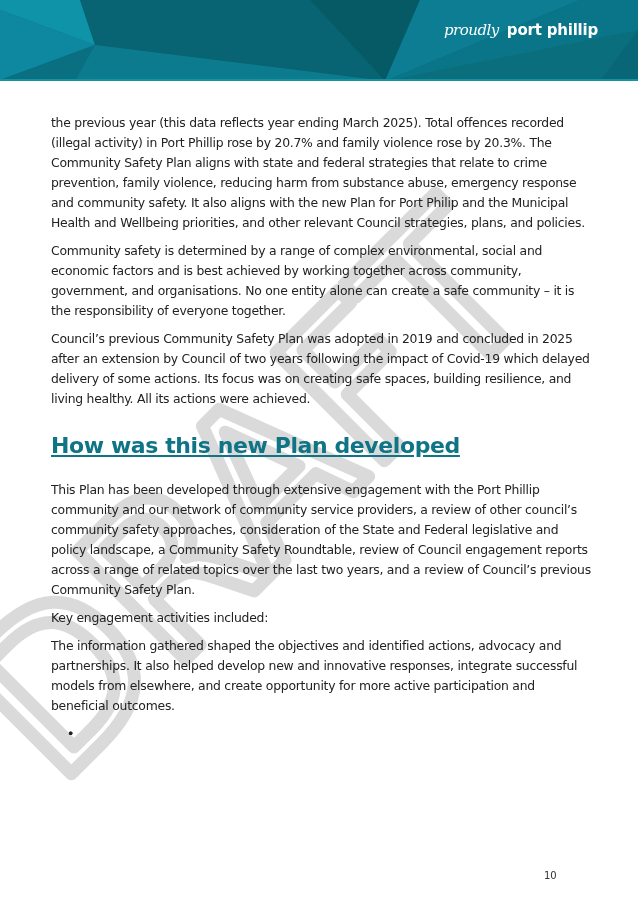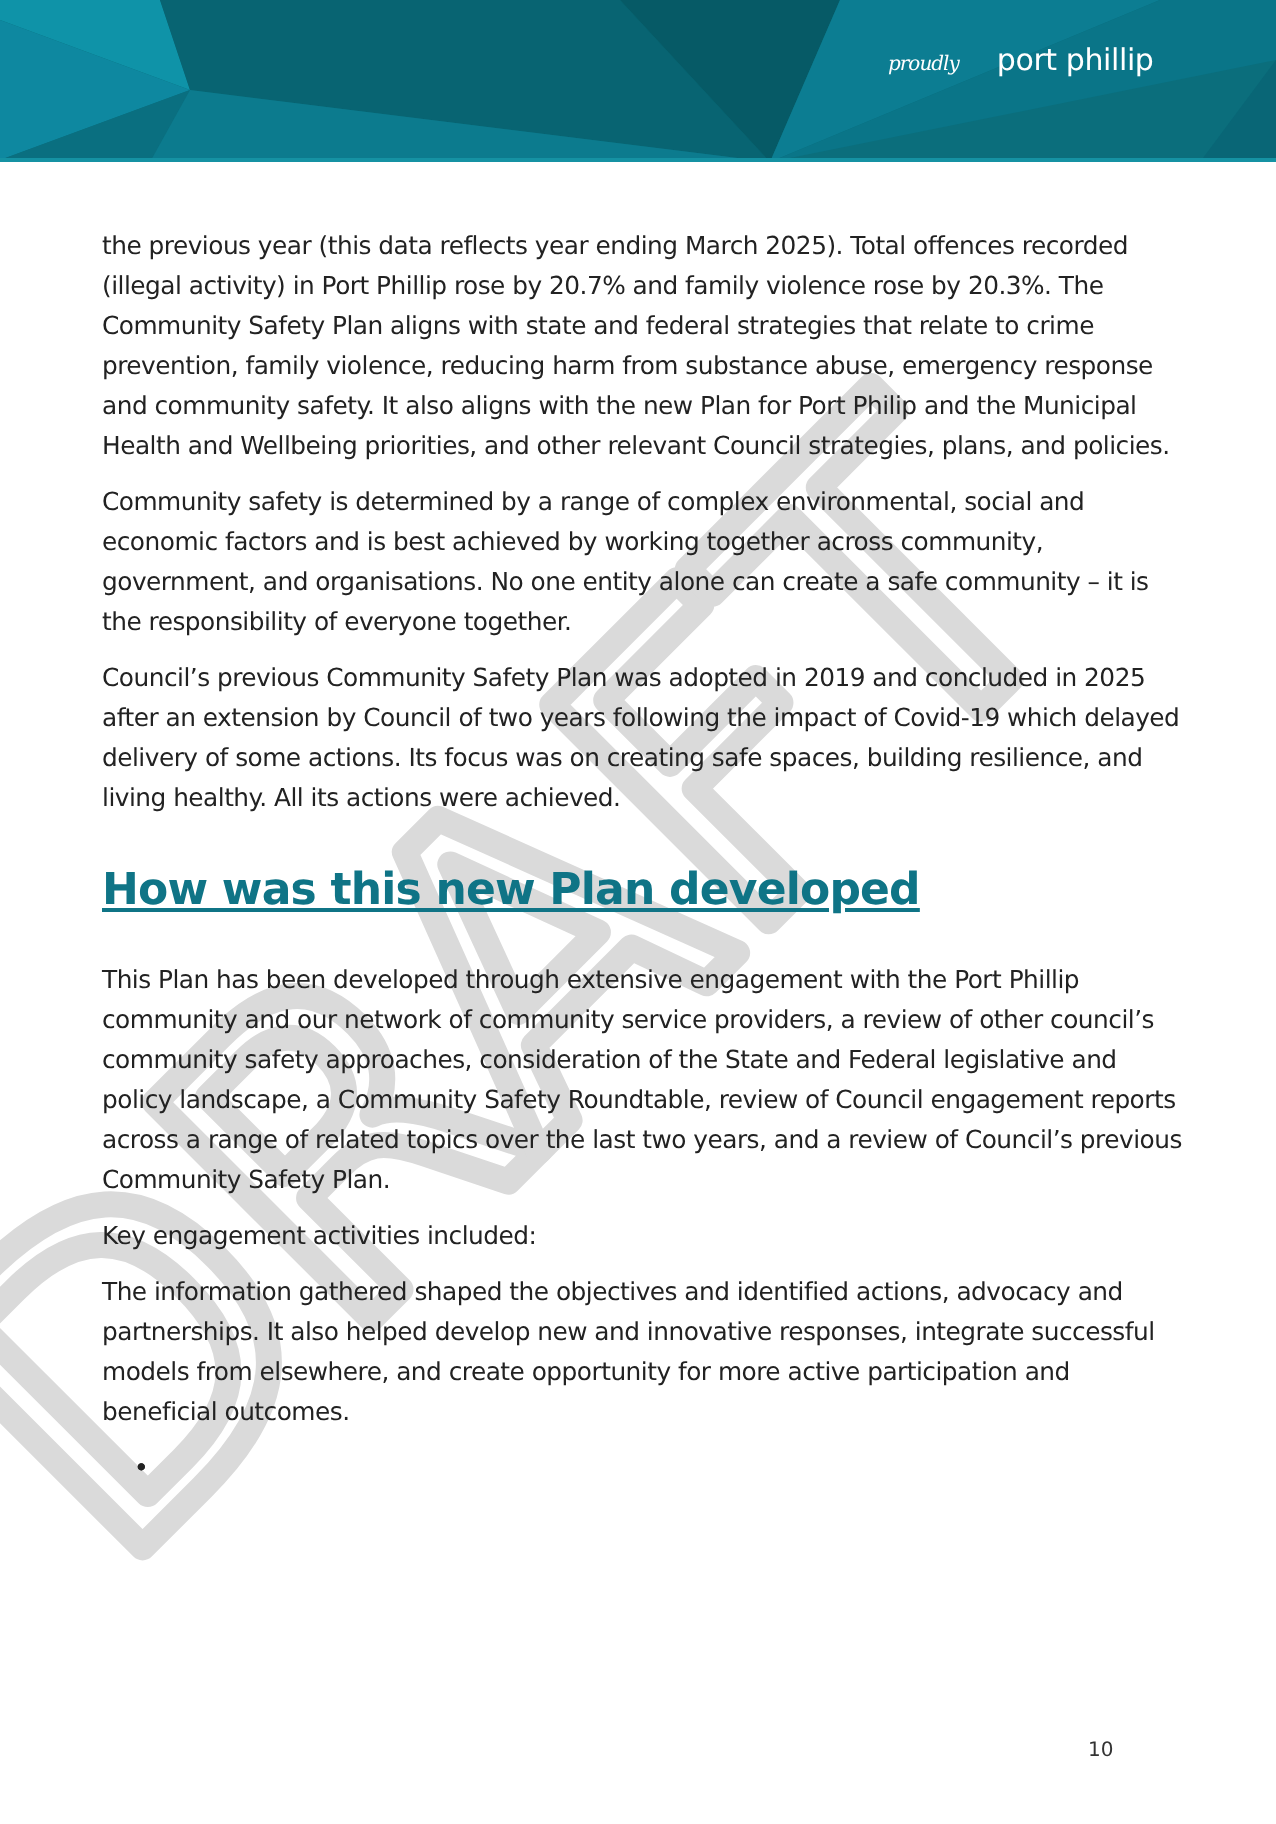--- a/index.html
+++ b/index.html
@@ -3,22 +3,22 @@
 <meta charset="utf-8">
 <style>
   html, body { margin: 0; padding: 0; }
   body {
     width: 638px; height: 912px; background: #ffffff; position: relative; overflow: hidden;
     font-family: "DejaVu Sans", sans-serif; color: #222222;
   }
   .banner { position: absolute; left: 0; top: 0; width: 638px; height: 81px; overflow: hidden; }
   .banner svg { display: block; }
   .logo { position: absolute; top: 20px; left: 444px; color: #ffffff; white-space: nowrap; }
-  .logo .script { font-family: "DejaVu Serif", serif; font-style: italic; font-size: 10px; letter-spacing: -0.5px; margin-right: 19px; }
-  .logo .brand { font-family: "DejaVu Sans", sans-serif; font-weight: normal; font-size: 15px; letter-spacing: -0.2px; }
+  .logo .script { font-family: "DejaVu Serif", serif; font-style: italic; font-size: 15px; letter-spacing: -0.5px; margin-right: 8px; }
+  .logo .brand { font-family: "DejaVu Sans", sans-serif; font-weight: bold; font-size: 15px; letter-spacing: -0.2px; }
   .content { position: absolute; left: 51px; top: 113px; width: 540px; }
   p { margin: 0 0 8px 0; font-size: 12.4px; line-height: 20px; letter-spacing: -0.25px; }
   h2 { margin: 22px 0 19px 0; font-size: 22px; line-height: 30px; font-weight: bold; color: #0f7486; letter-spacing: -0.4px; text-decoration: underline; }
   ul { margin: 0; padding: 0 0 0 36px; }
   li { font-size: 12.4px; line-height: 20px; letter-spacing: -0.25px; list-style: none; position: relative; }
   li .bullet { position: absolute; left: -20px; top: 0; }
   .page-number { position: absolute; left: 544px; top: 870px; font-size: 10px; color: #333333; text-align: right; }
   .watermark { position: absolute; left: 0; top: 0; width: 638px; height: 912px; pointer-events: none; }
 </style>
 </head>

